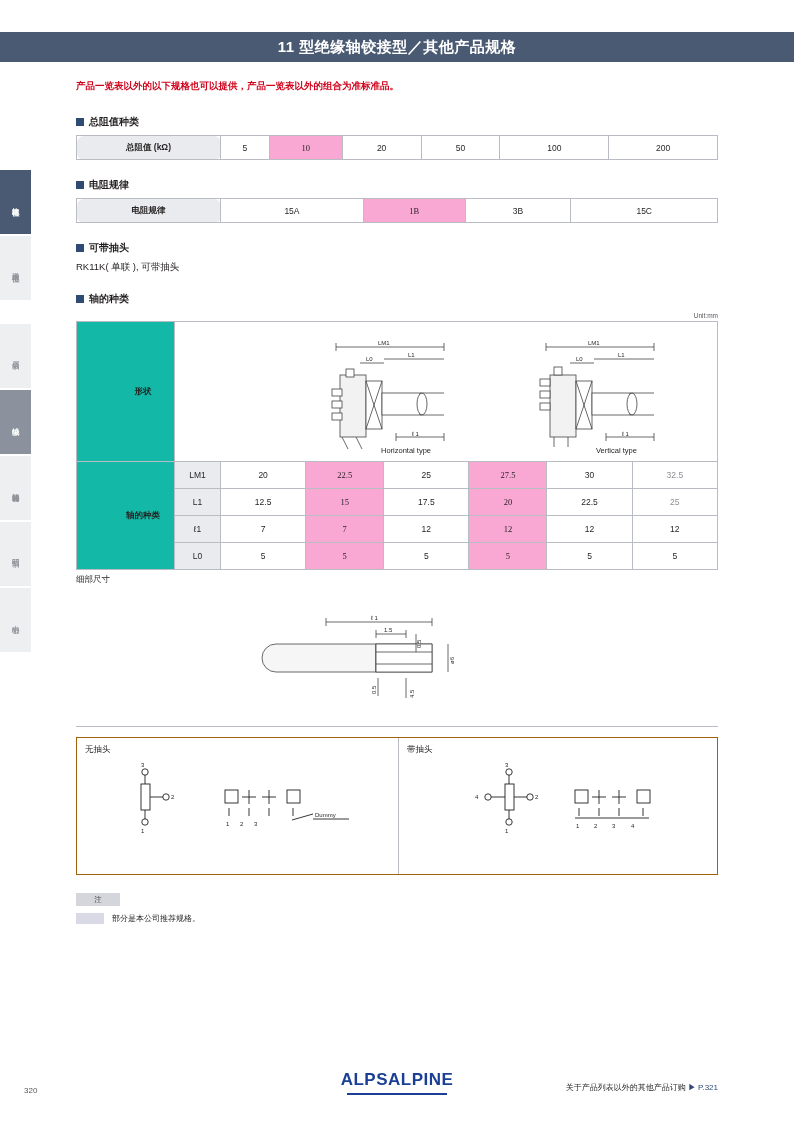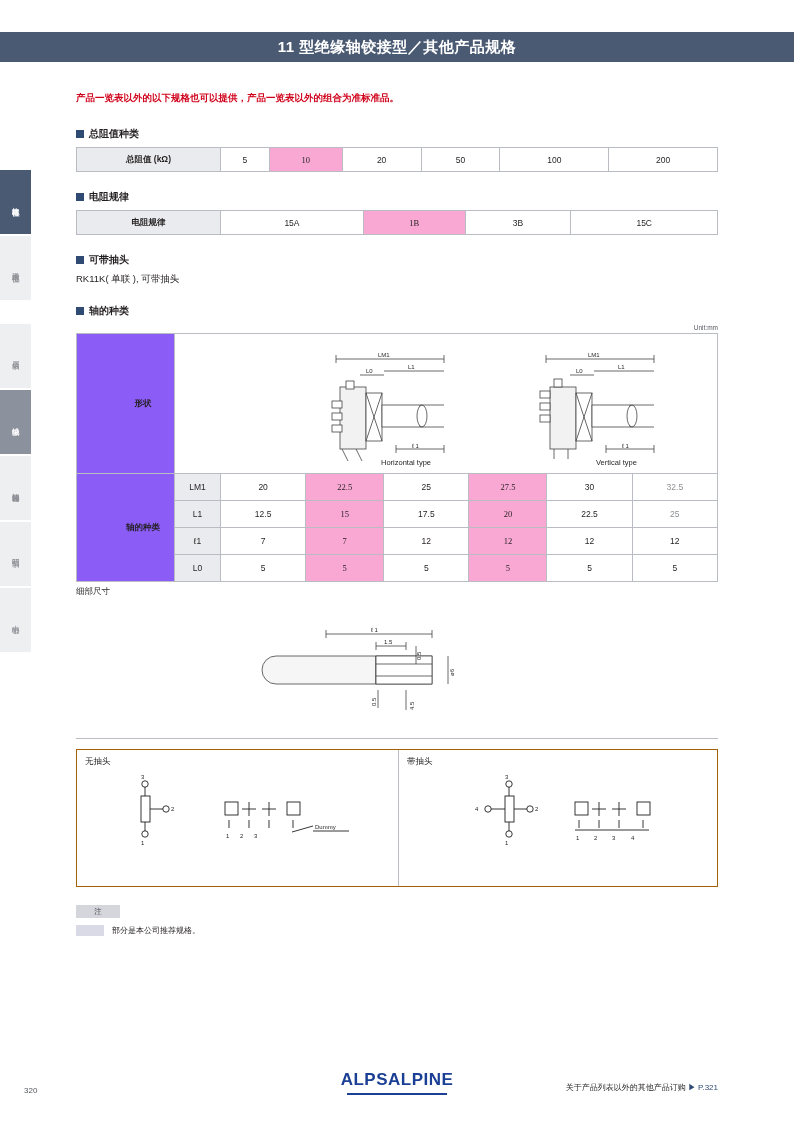--- a/index.html
+++ b/index.html
@@ -35,21 +35,21 @@
     padding: 8px 2px;
     writing-mode: vertical-rl;
     text-orientation: upright;
   }
   .rail .tab.dark  { background: #4a5a73; color: #fff; height: 64px; }
   .rail .tab.light { background: #eeeff1; color: #8c8f96; height: 64px; }
   .rail .tab.mid   { background: #8c929d; color: #ffffff; height: 64px; }
   .rail .spacer { height: 22px; }
 
   
-  .content { position: absolute; left: 76px; top: 92px; width: 642px; }
+  .content { position: absolute; left: 76px; top: 80px; width: 642px; }
 
   .note-red {
     color: #d0021b; font-size: 9.5px; font-weight: bold;
     margin: 0 0 22px 0;
   }
 
   .sec-head {
     font-size: 10px; font-weight: bold; color: #231f20;
     margin: 0 0 6px 0; display: flex; align-items: center;
   }
@@ -61,41 +61,41 @@
   table.grid {
     border-collapse: collapse; width: 642px;
     font-size: 8.5px;
   }
   table.grid td {
     border: 1px solid #b9bcc2;
     height: 24px; text-align: center; vertical-align: middle;
     color: #231f20;
   }
   table.grid td.hd {
-    background: #eaebee; font-weight: bold; width: 144px;
+    background: #eaebee; font-weight: bold; width: 144px; border-radius: 7px;
   }
   td.hl { background: #f9a8d4; font-family: Liberation Serif, serif; }
 
   .gap { height: 18px; }
   .gap-s { height: 10px; }
 
   .plain-line { font-size: 9.5px; margin: 2px 0 0 0; }
 
   .unit {
     text-align: right; font-size: 6.5px; color: #55585e; margin-bottom: 2px;
   }
 
   
   table.shaft {
     border-collapse: collapse; width: 642px; font-size: 8.5px;
   }
   table.shaft td {
     border: 1px solid #b9bcc2; text-align: center; vertical-align: middle;
   }
-  table.shaft td.lbl { background:#8b5cf6; font-weight:bold; width: 98px; padding-left: 36px; }
+  table.shaft td.lbl { background:#14b8a6; font-weight:bold; width: 98px; padding-left: 36px; }
   table.shaft td.sub { background:#eaebee; width: 46px; font-weight:normal; }
   table.shaft td.shape { height: 140px; background:#ffffff; }
   table.shaft td.row { height: 27px; }
   .grey { color:#8e9095; }
 
   .small-cap { font-size: 8.5px; margin-top: 4px; }
 
   .detail-box { width: 642px; height: 140px; position: relative; }
   .hr-thin { border-top:1px solid #b9bcc2; width:642px; }
 

